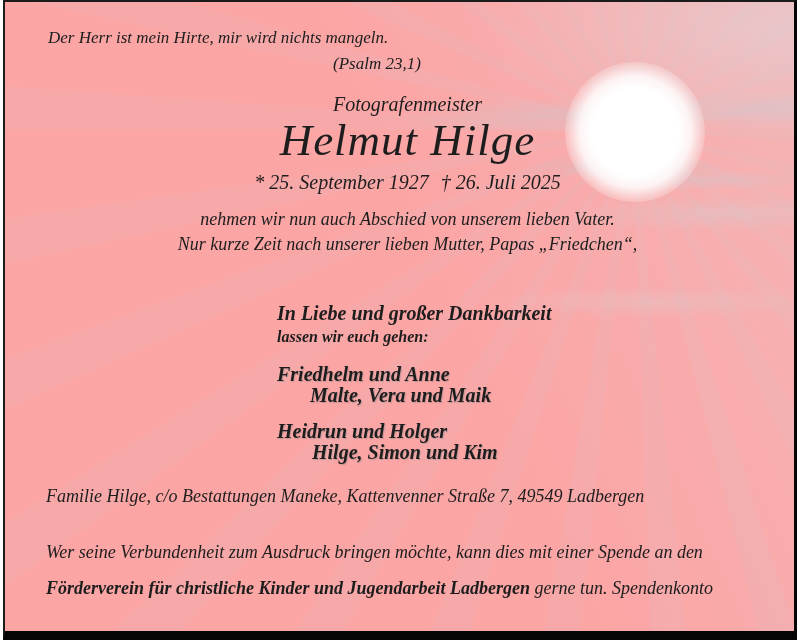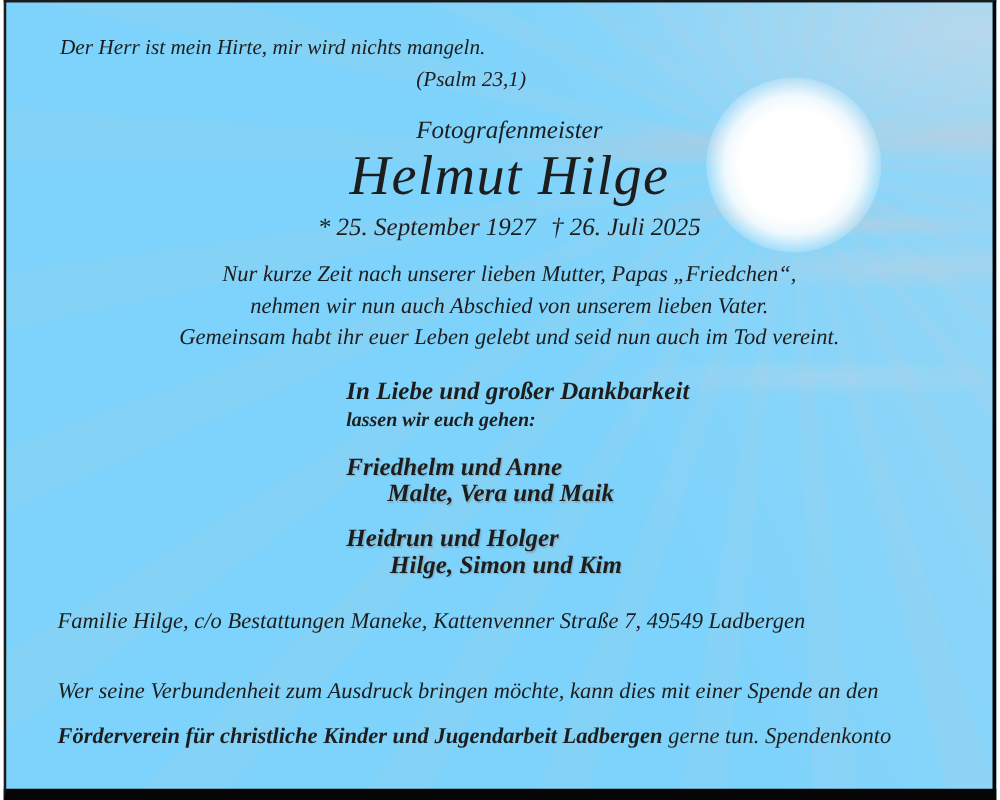--- a/index.html
+++ b/index.html
@@ -5,21 +5,21 @@
   html, body {
     margin: 0; padding: 0;
     width: 800px; height: 640px;
     background: #ffffff;
     font-family: "Liberation Serif", "DejaVu Serif", serif;
     overflow: hidden;
   }
   .sheet {
     position: absolute;
     left: 3px; top: 0; right: 3px; bottom: 0;
-    background: #7dd3fc;
+    background: #fca5a5;
     border-top: 2px solid #1b1b1b;
     border-left: 2px solid #1b1b1b;
     border-right: 3px solid #050505;
     border-bottom: 9px solid #050505;
     overflow: hidden;
   }
   
   .bg {
     position: absolute; inset: 0;
     background:
@@ -88,23 +88,22 @@
 
   <div class="txt quote">Der Herr ist mein Hirte, mir wird nichts mangeln.</div>
   <div class="txt psalm">(Psalm 23,1)</div>
 
   <div class="txt center profession">Fotografenmeister</div>
   <div class="txt center name">Helmut Hilge</div>
 
   <div class="txt center dates"><span>* 25. September 1927</span><span class="death">† 26. Juli 2025</span></div>
 
   <div class="txt center intro">
+    <div>nehmen wir nun auch Abschied von unserem lieben Vater.</div>
     <div>Nur kurze Zeit nach unserer lieben Mutter, Papas „Friedchen“,</div>
-    <div>nehmen wir nun auch Abschied von unserem lieben Vater.</div>
-    <div>Gemeinsam habt ihr euer Leben gelebt und seid nun auch im Tod vereint.</div>
   </div>
 
   <div class="txt farewell1">In Liebe und großer Dankbarkeit</div>
   <div class="txt farewell2">lassen wir euch gehen:</div>
 
   <div class="txt mourner m-f1">Friedhelm und Anne</div>
   <div class="txt mourner m-f2">Malte, Vera und Maik</div>
   <div class="txt mourner m-h1">Heidrun und Holger</div>
   <div class="txt mourner m-h2">Hilge, Simon und Kim</div>
 

